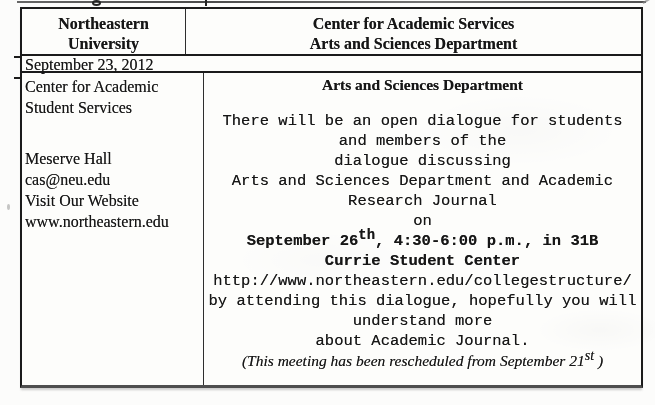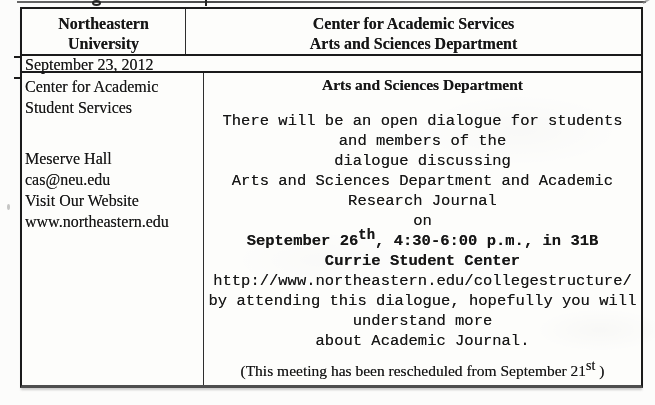--- a/index.html
+++ b/index.html
@@ -40,21 +40,21 @@
     width:182px;border-right:1px solid #2e2e2e;
     font-size:16px;line-height:21px;padding:3px 2px 0 3px;
   }
   .contact-block{margin-top:30px;}
   .cell-bright{
     flex:1;text-align:center;font-size:15.5px;line-height:20px;padding-top:2px;
   }
   .notice-heading{font-weight:bold;}
   .notice-intro{margin-top:16px;font-family:Liberation Mono, monospace;}
   .bold-line{font-weight:bold;}
-  .reschedule{margin-top:10px;}
+  .reschedule{font-style:italic;}
   sup{font-size:14px;line-height:0;vertical-align:super;}
   
   .doc-table div{text-shadow:0 0 0.5px rgba(25,25,25,0.65);}
   
   .artifact-topline{
     position:absolute;top:1px;left:17px;width:629px;height:2px;
     background:linear-gradient(90deg,#4c4c4c,#2c2c2c 30%,#5a5a5a 65%,#333333);
     opacity:0.85;
   }
   .artifact-loop{

